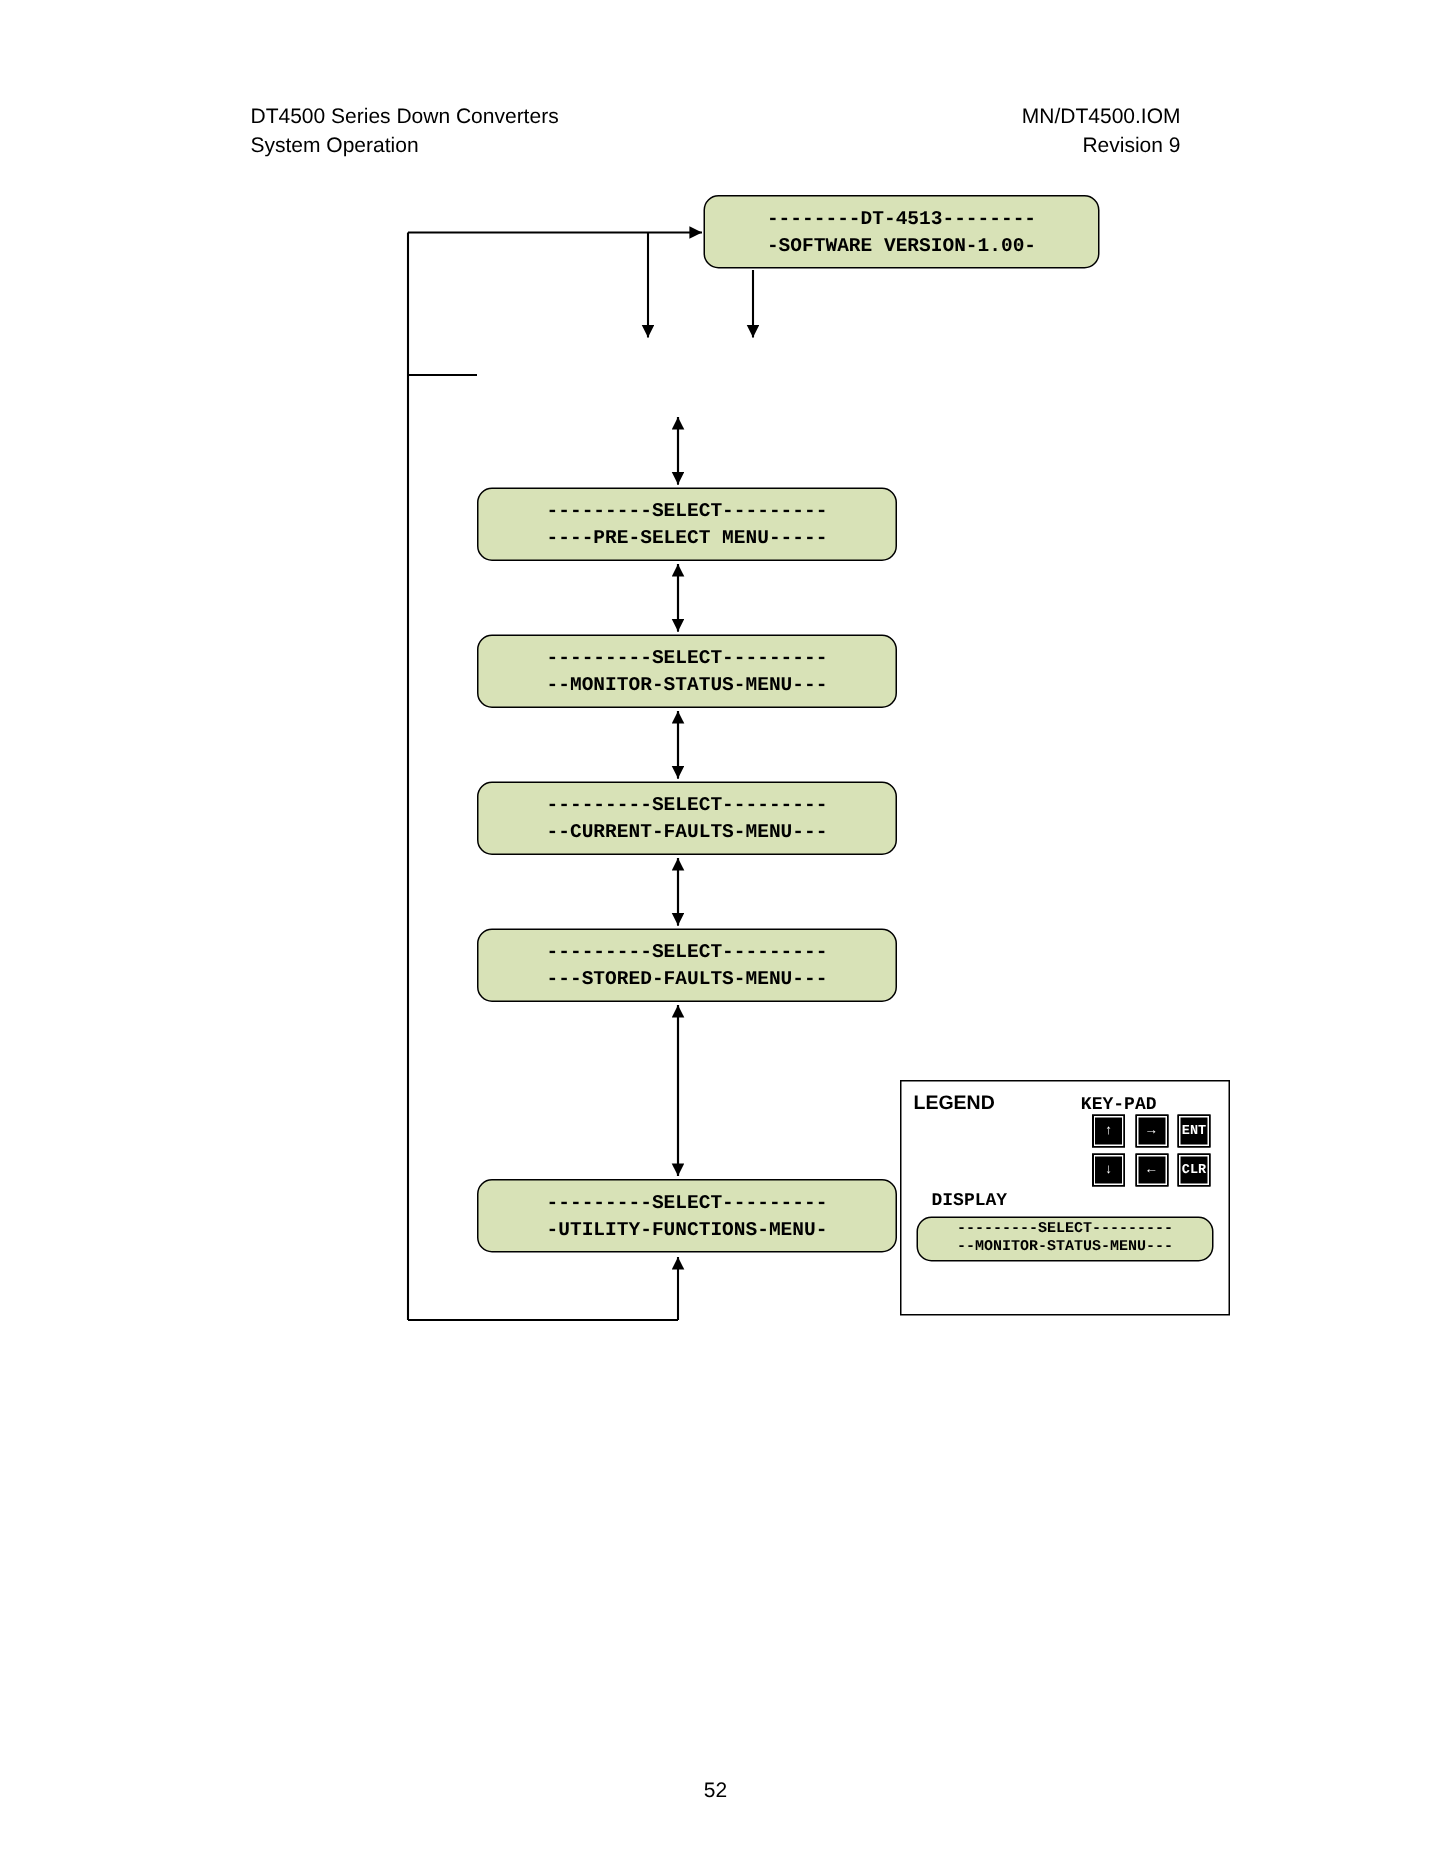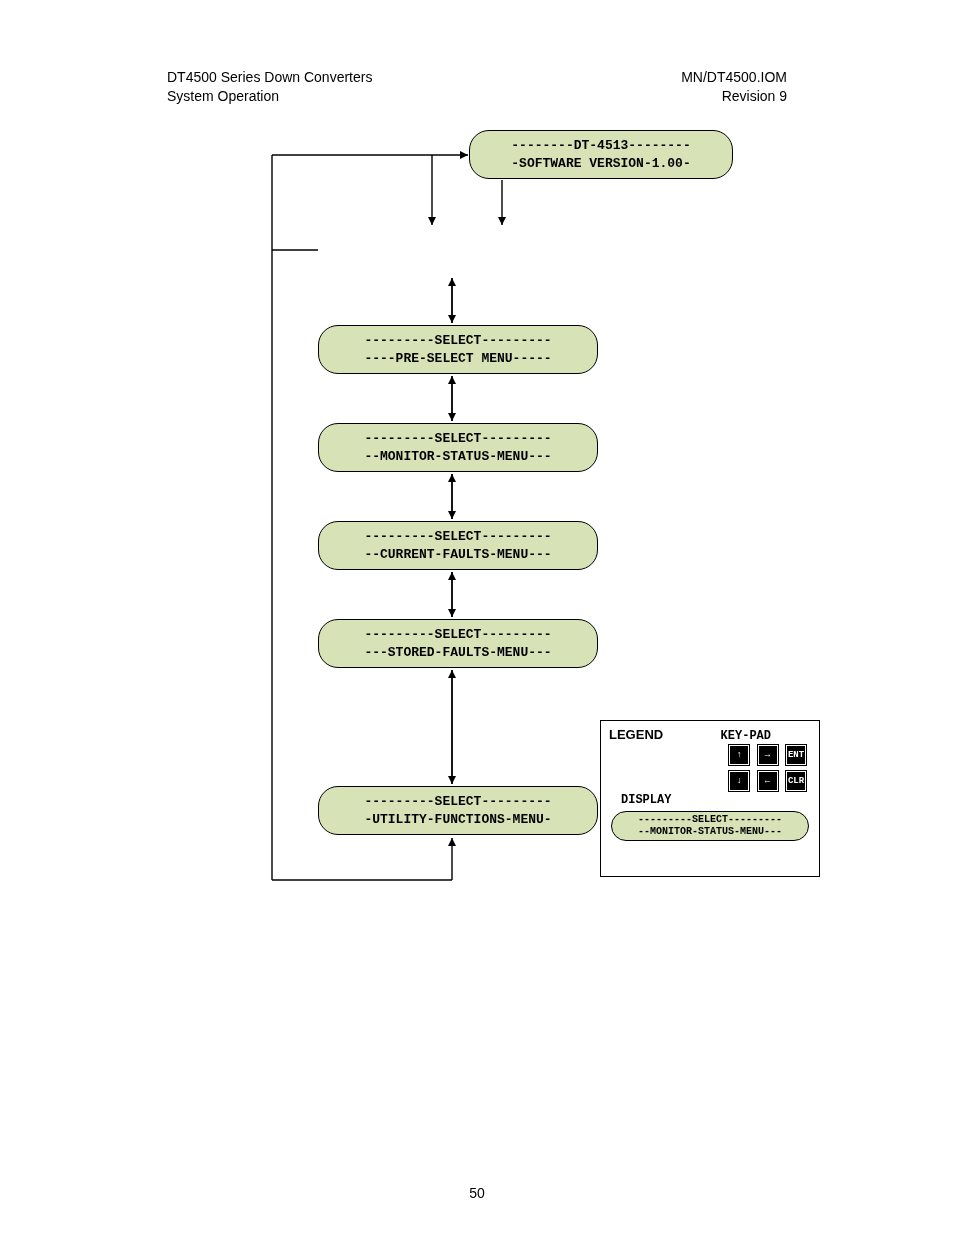--- a/index.html
+++ b/index.html
@@ -2,21 +2,21 @@
 <html><head>
 <meta charset="utf-8">
 <style>
   html,body{margin:0;padding:0;background:#fff;font-family:Arial,Helvetica,sans-serif;color:#000}
   .page{position:relative;width:850px;height:1235px;margin:0 auto}
   .hdr-left,.hdr-right{position:absolute;top:68px;font-size:14px;line-height:1.35}
   .hdr-left{left:115px}
   .hdr-right{right:115px;text-align:right}
   .caption{position:absolute;width:100%;text-align:center;font-size:15px;top:940px}
   .pgnum{position:absolute;width:100%;text-align:center;font-size:14px;top:1185px}
-  .box{position:absolute;background:#d8e2b7;border:1px solid #000;border-radius:20px;
+  .box{position:absolute;background:#d8e2b7;border:1px solid #000;border-radius:10px;
        font-family:"Courier New",monospace;font-weight:bold;padding:6px 8px;text-align:center;
        line-height:1.35;white-space:pre}
   .top-box{left:417px;top:130px;width:246px;font-size:13px}
   .menu-box{left:266px;width:262px;font-size:13px}
   .mini-box{font-size:10px;padding:2px 4px;line-height:1.2}
   .legend{position:absolute;left:548px;top:720px;width:218px;height:155px;border:1px solid #000}
   .leg-title{position:absolute;left:8px;top:6px;font-family:Arial;font-weight:bold;font-size:13px}
   .leg-keypad{position:absolute;right:48px;top:8px;font-family:"Courier New",monospace;font-weight:bold;font-size:12px}
   .leg-display{position:absolute;left:20px;top:72px;font-family:"Courier New",monospace;font-weight:bold;font-size:12px}
   .key{display:inline-flex;align-items:center;justify-content:center;width:20px;height:20px;
@@ -107,14 +107,14 @@
     <div class="keyrow" style="top:48px">
       <span class="key">↓</span>
       <span class="key">←</span>
       <span class="key">CLR</span>
     </div>
     <div class="leg-display">DISPLAY</div>
     <div class="box mini-box" style="left:10px;top:90px;width:188px"><span>---------SELECT---------</span>
 <span>--MONITOR-STATUS-MENU---</span></div>
   </div>
 
-  <div class="pgnum">50</div>
+  <div class="pgnum">52</div>
 </div>
 
 </body></html>

